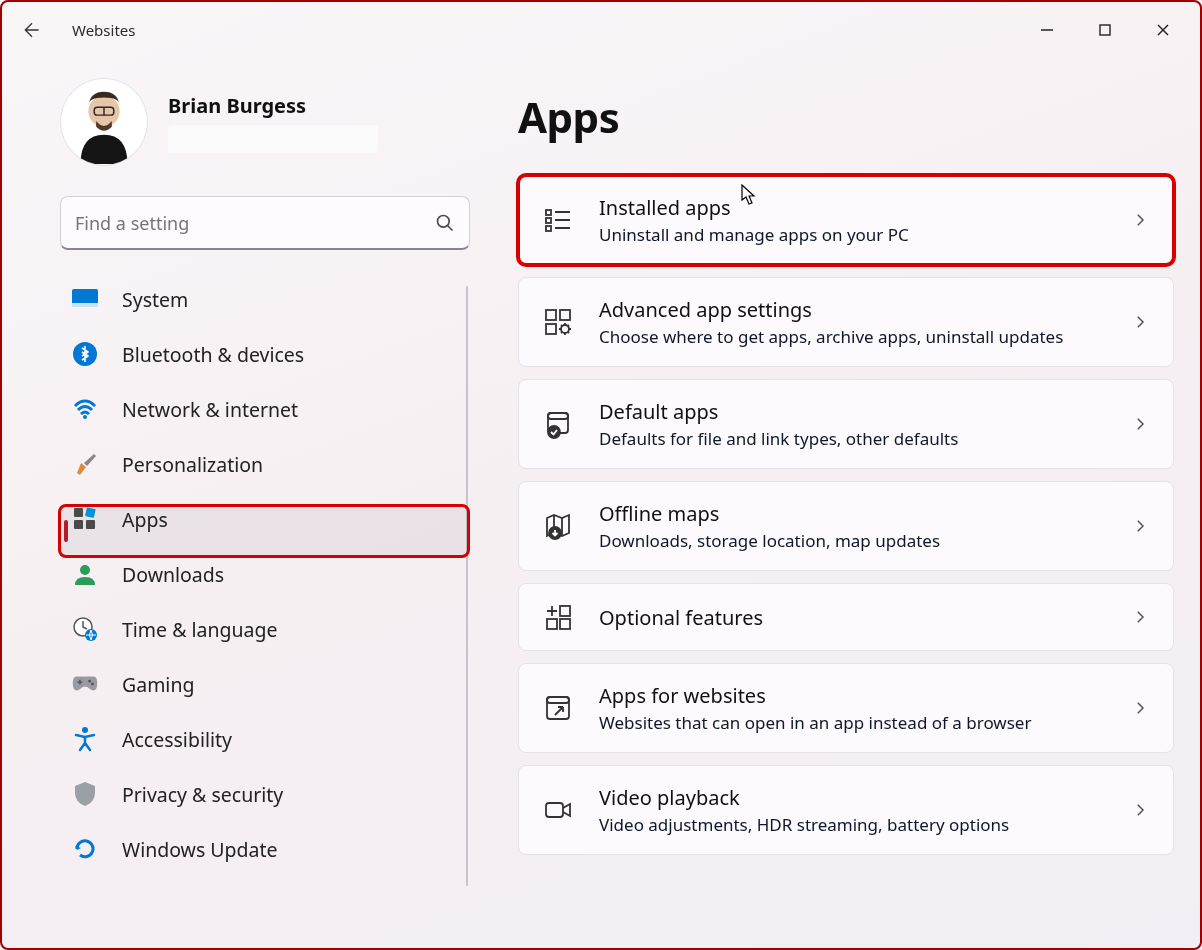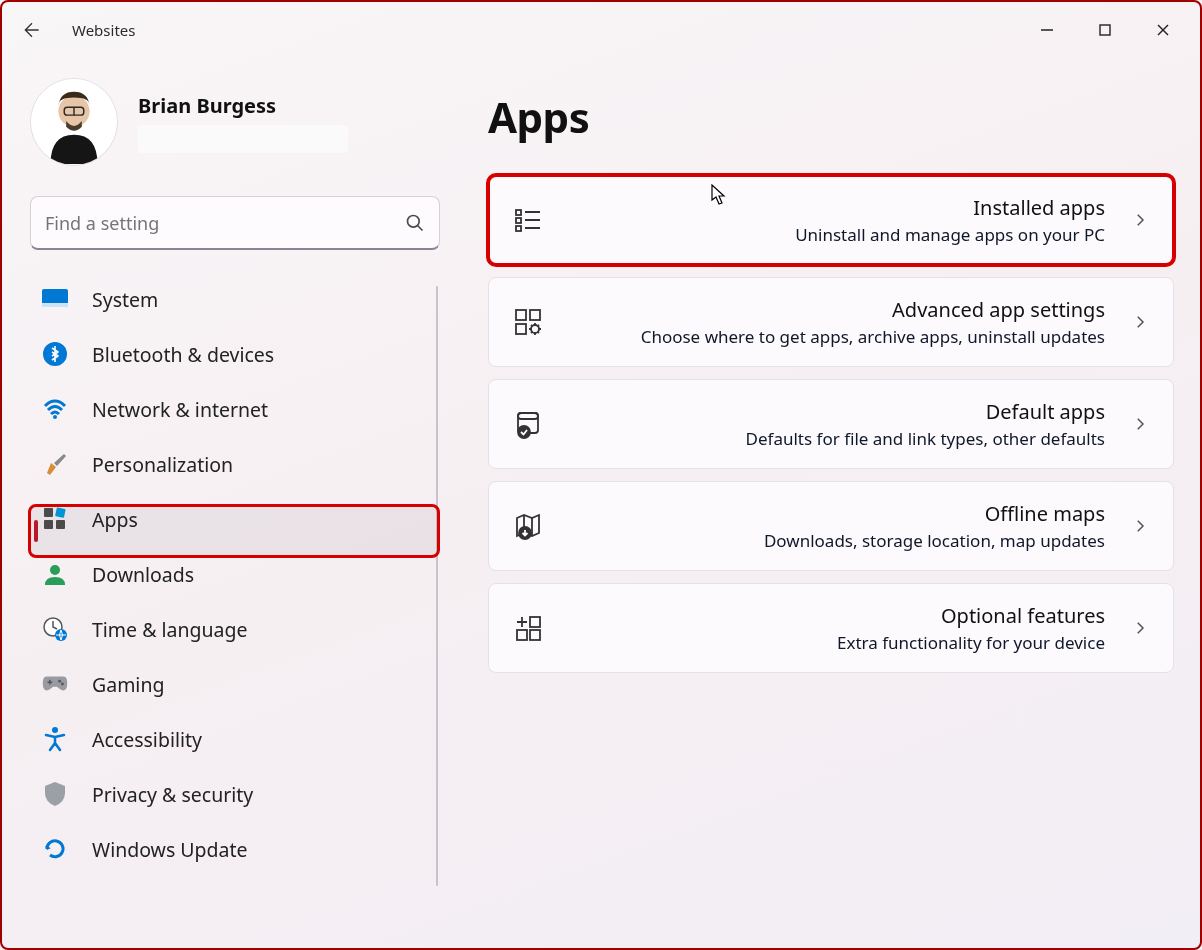--- a/index.html
+++ b/index.html
@@ -22,21 +22,21 @@
     border-radius: 6px; cursor: pointer;
   }
   .titlebar .app-title { margin-left: 18px; font-size: 15px; color: #2b2b2b; }
   .win-controls { margin-left: auto; display: flex; }
   .win-controls .wc {
     width: 58px; height: 44px; display: flex; align-items: center; justify-content: center;
     cursor: pointer;
   }
 
   
-  .layout { display: flex; height: calc(100% - 56px); }
+  .layout { display: flex; height: calc(100% - 56px); padding-left: 30px; }
 
   .sidebar { width: 460px; padding: 20px 10px 0 28px; position: relative; }
   .profile { display: flex; align-items: center; gap: 20px; margin-bottom: 30px; }
   .avatar {
     width: 88px; height: 88px; border-radius: 50%; background:#fff;
     display:flex; align-items:flex-end; justify-content:center; overflow:hidden;
     border: 1px solid #e2dde3;
   }
   .profile-name { font-weight: 700; font-size: 20px; color:#111; }
   .profile-sub { background:#fafafa; height:28px; width:210px; border-radius:4px; margin-top:6px;}
@@ -70,21 +70,21 @@
   .nav-item.selected::before{
     content:""; position:absolute; left:4px; top:14px; bottom:14px; width:4px;
     background:#b51a2b; border-radius:3px;
   }
   .nav-icon { width:26px; height:26px; display:flex; align-items:center; justify-content:center; }
 
   
   .content { flex: 1; padding: 30px 26px 0 26px; }
   .page-title { font-size: 42px; font-weight: 700; letter-spacing: -0.5px; margin-bottom: 30px; color:#111;}
 
-  .cards { display: flex; flex-direction: column; gap: 12px; text-align: right; }
+  .cards { display: flex; flex-direction: column; gap: 12px; }
   .card {
     display: flex; align-items: center; gap: 26px;
     background: #fcfafc; border: 1px solid #e6e0e8; border-radius: 8px;
     padding: 18px 24px; cursor: pointer; position:relative;
   }
   .card.highlight { outline: 4px solid #d60000; outline-offset: -2px; }
   .card-icon { width: 30px; height: 30px; color:#333; flex-shrink:0; }
   .card-texts { flex: 1; }
   .card-title { font-size: 20px; color:#111; }
   .card-sub { font-size: 17px; color:#0f172a; margin-top:2px;}
@@ -361,24 +361,54 @@
         <span class="card-icon">
           <svg viewBox="0 0 30 30" width="30" height="30" fill="none" stroke="currentColor" stroke-width="1.8">
               <rect x="17" y="4" width="10" height="10"></rect>
               <rect x="4" y="17" width="10" height="10"></rect>
               <rect x="17" y="17" width="10" height="10"></rect>
               <path d="M9 4 V14 M4 9 H14"></path>
             </svg>
         </span>
         <div class="card-texts">
           <div class="card-title">Optional features</div>
-          <div class="card-sub">Extra functionality for your device</div>
-        </div>
-        <svg class="chevron" viewBox="0 0 24 24" fill="none" stroke="currentColor" stroke-width="2">
-            <path d="M9 5 L16 12 L9 19"></path>
-          </svg>
-      </div>
-
-
+        </div>
+        <svg class="chevron" viewBox="0 0 24 24" fill="none" stroke="currentColor" stroke-width="2">
+            <path d="M9 5 L16 12 L9 19"></path>
+          </svg>
+      </div>
+
+      <div class="card">
+        <span class="card-icon">
+          <svg viewBox="0 0 30 30" width="30" height="30" fill="none" stroke="currentColor" stroke-width="1.8">
+              <rect x="4" y="4" width="22" height="22" rx="3"></rect>
+              <rect x="4" y="4" width="22" height="6" rx="3"></rect>
+              <path d="M12 22 L20 14 M20 14 H15 M20 14 V19"></path>
+            </svg>
+        </span>
+        <div class="card-texts">
+          <div class="card-title">Apps for websites</div>
+          <div class="card-sub">Websites that can open in an app instead of a browser</div>
+        </div>
+        <svg class="chevron" viewBox="0 0 24 24" fill="none" stroke="currentColor" stroke-width="2">
+            <path d="M9 5 L16 12 L9 19"></path>
+          </svg>
+      </div>
+
+      <div class="card">
+        <span class="card-icon">
+          <svg viewBox="0 0 30 30" width="30" height="30" fill="none" stroke="currentColor" stroke-width="1.8">
+              <rect x="3" y="8" width="17" height="14" rx="3"></rect>
+              <path d="M20 13 L27 9 V21 L20 17"></path>
+            </svg>
+        </span>
+        <div class="card-texts">
+          <div class="card-title">Video playback</div>
+          <div class="card-sub">Video adjustments, HDR streaming, battery options</div>
+        </div>
+        <svg class="chevron" viewBox="0 0 24 24" fill="none" stroke="currentColor" stroke-width="2">
+            <path d="M9 5 L16 12 L9 19"></path>
+          </svg>
+      </div>
 
     </div>
   </div>
 </div>
 
 </body></html>

